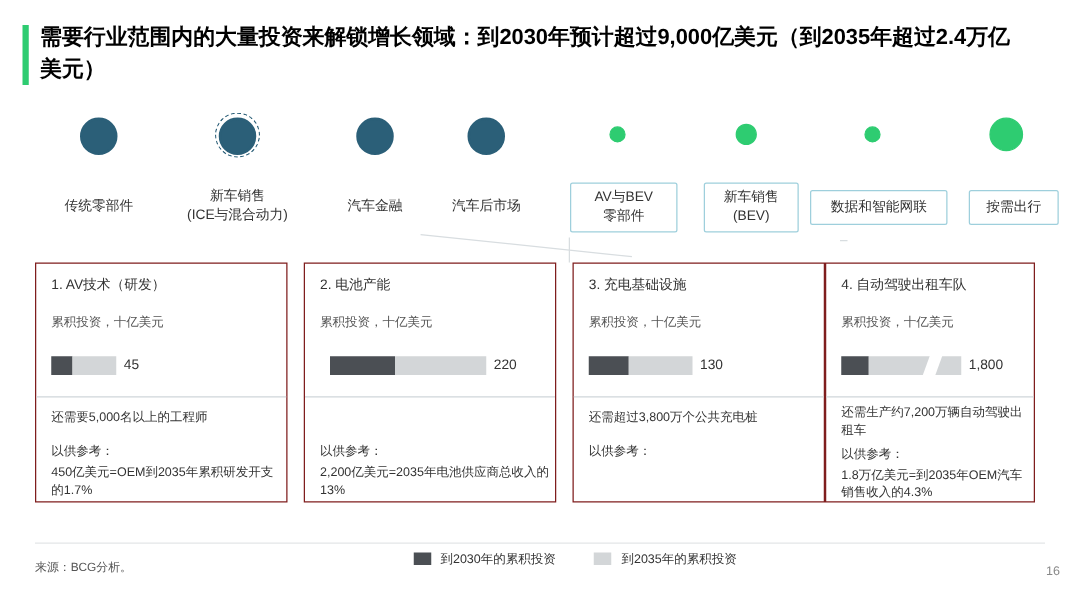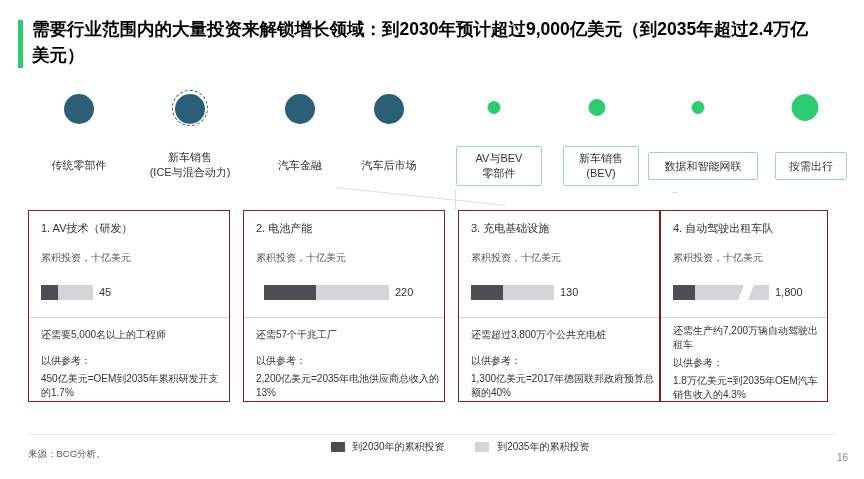--- a/index.html
+++ b/index.html
@@ -286,37 +286,35 @@
 
   <div class="panel" style="left:243px; width:202px; height:192px;">
     <div class="panel-title">2. 电池产能</div>
     <div class="panel-sub" style="top:40px;">累积投资，十亿美元</div>
     <div class="bar-wrap" style="left:8px; top:74px; width:180px;margin-left:12px;">
       <div class="bar-dark" style="width:52px;"></div>
       <div class="bar-light" style="left:52px; width:73px;"></div>
       <div class="bar-value" style="left:131px;">220</div>
     </div>
     <div class="panel-divider" style="top:106px;"></div>
-    <div class="panel-note" style="top:117px;">还需57个千兆工厂</div>
     <div class="panel-ref-label" style="top:143px;">以供参考：</div>
     <div class="panel-ref" style="top:161px;">2,200亿美元=2035年电池供应商总收入的13%</div>
   </div>
 
   <div class="panel" style="left:458px; width:202px; height:192px;">
     <div class="panel-title">3. 充电基础设施</div>
     <div class="panel-sub" style="top:40px;">累积投资，十亿美元</div>
     <div class="bar-wrap" style="left:12px; top:74px; width:180px;">
       <div class="bar-dark" style="width:32px;"></div>
       <div class="bar-light" style="left:32px; width:51px;"></div>
       <div class="bar-value" style="left:89px;">130</div>
     </div>
     <div class="panel-divider" style="top:106px;"></div>
     <div class="panel-note" style="top:117px;">还需超过3,800万个公共充电桩</div>
     <div class="panel-ref-label" style="top:143px;">以供参考：</div>
-    <div class="panel-ref" style="top:161px;">1,300亿美元=2017年德国联邦政府预算总额的40%</div>
   </div>
 
   <div class="panel" style="left:660px; width:168px; height:192px;">
     <div class="panel-title" style="width:150px;">4. 自动驾驶出租车队</div>
     <div class="panel-sub" style="top:40px;">累积投资，十亿美元</div>
     <div class="bar-wrap" style="left:12px; top:74px; width:148px;">
       <div class="bar-dark" style="width:22px;"></div>
       <div class="bar-light" style="left:22px; width:74px;"></div>
       <div class="bar-break" style="left:68px;"></div>
       <div class="bar-value" style="left:102px;">1,800</div>

